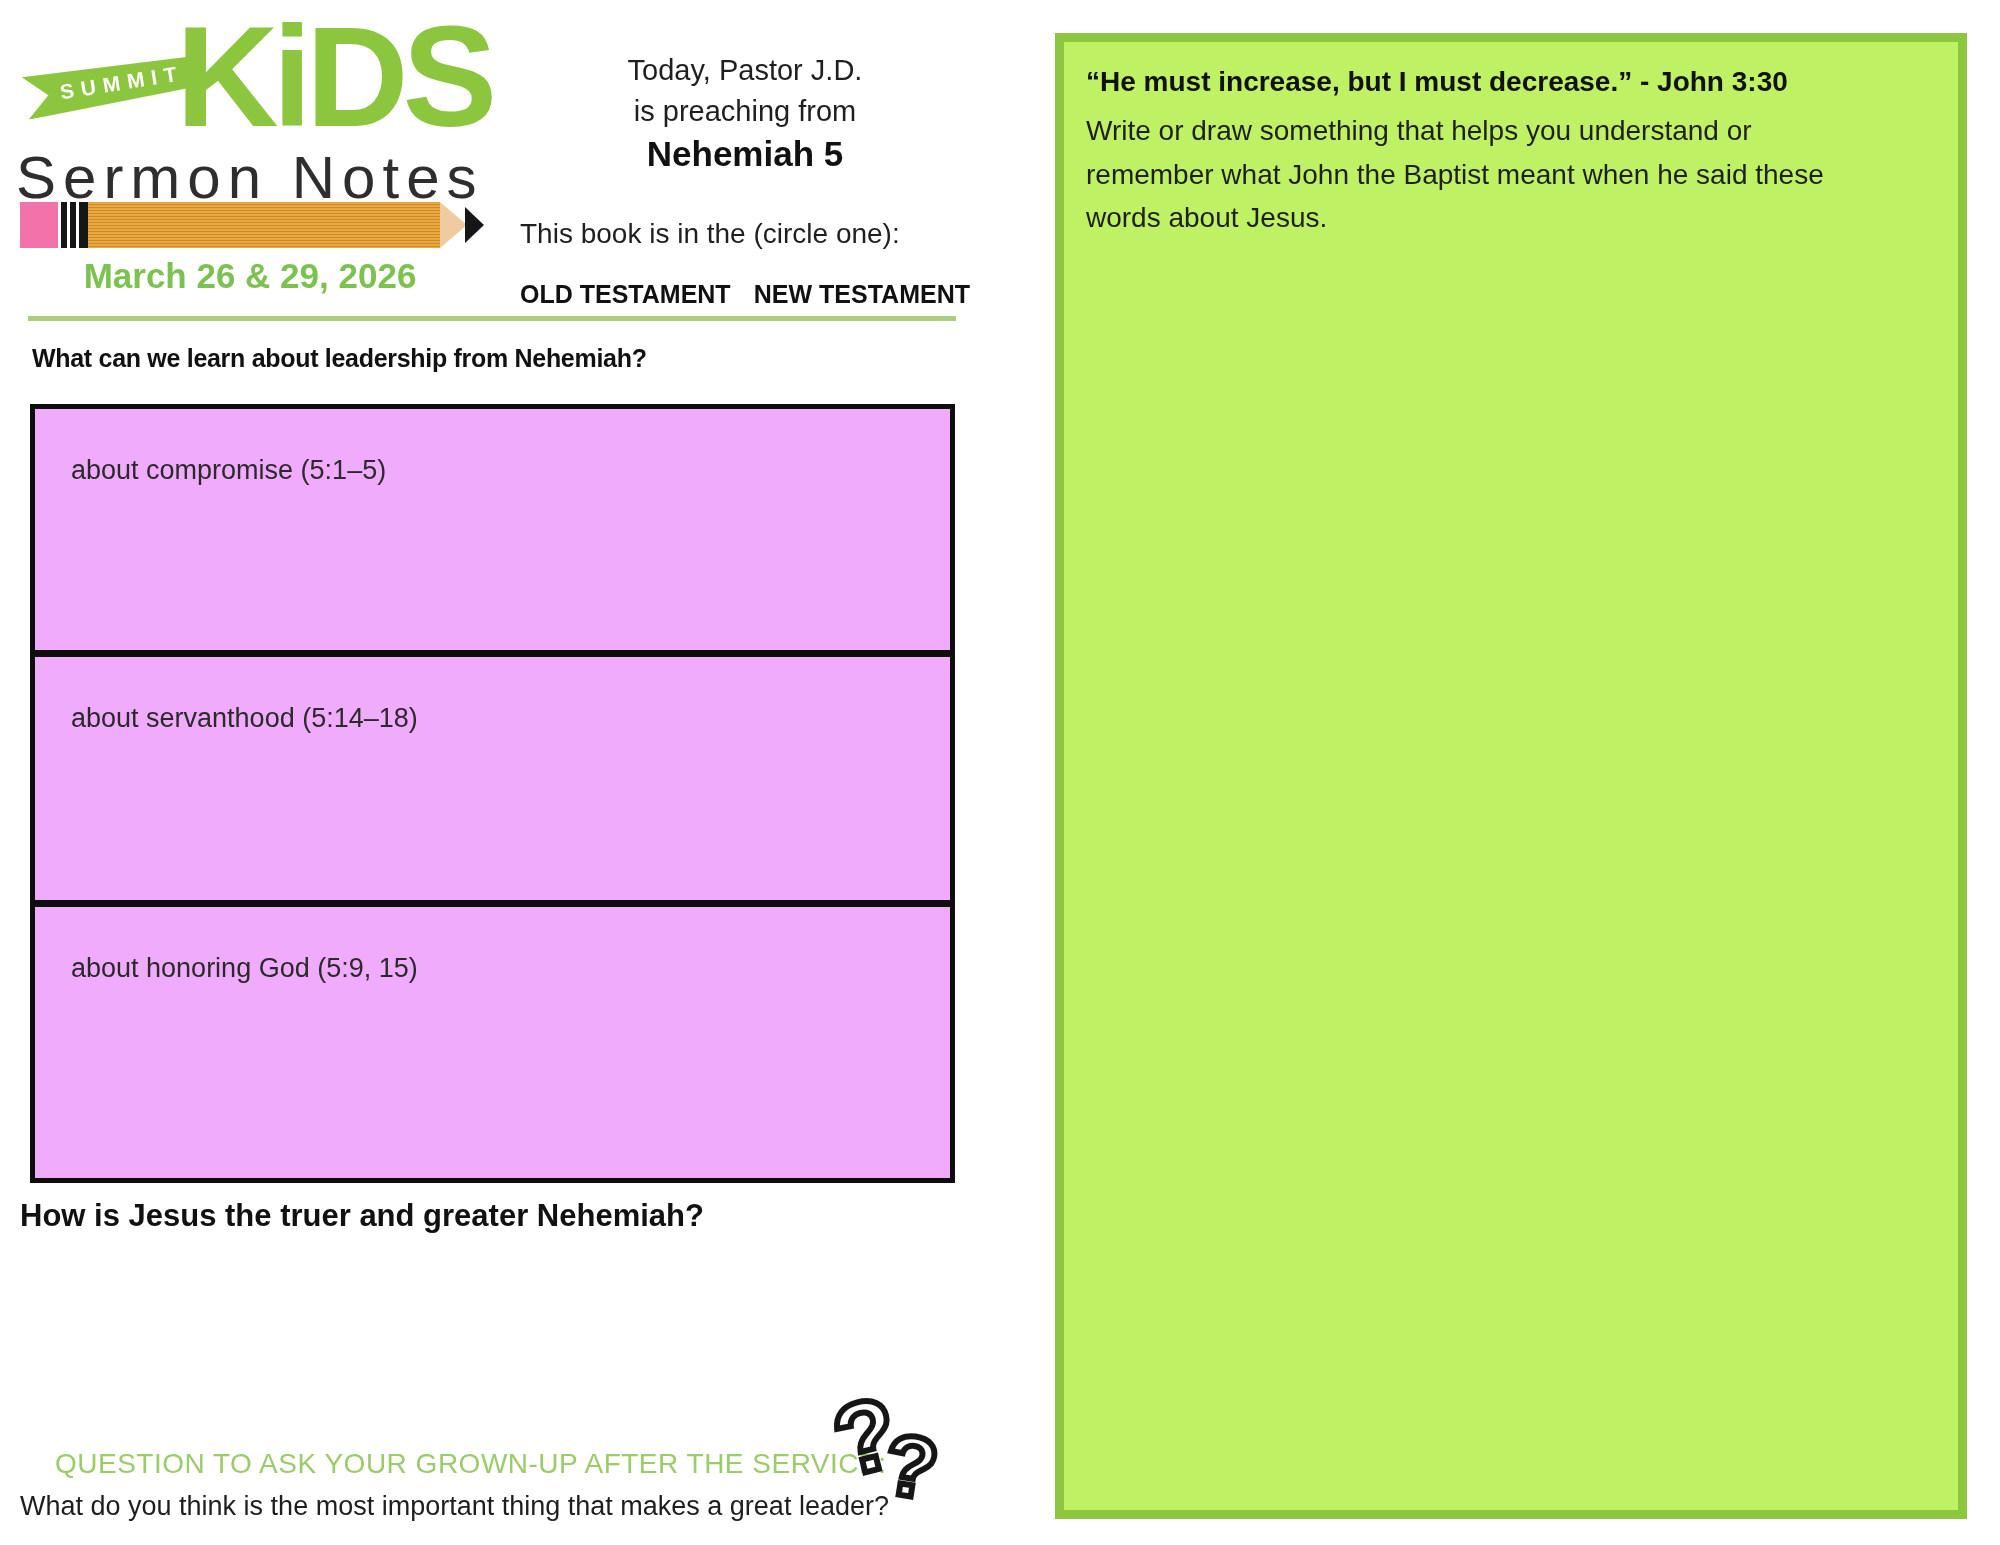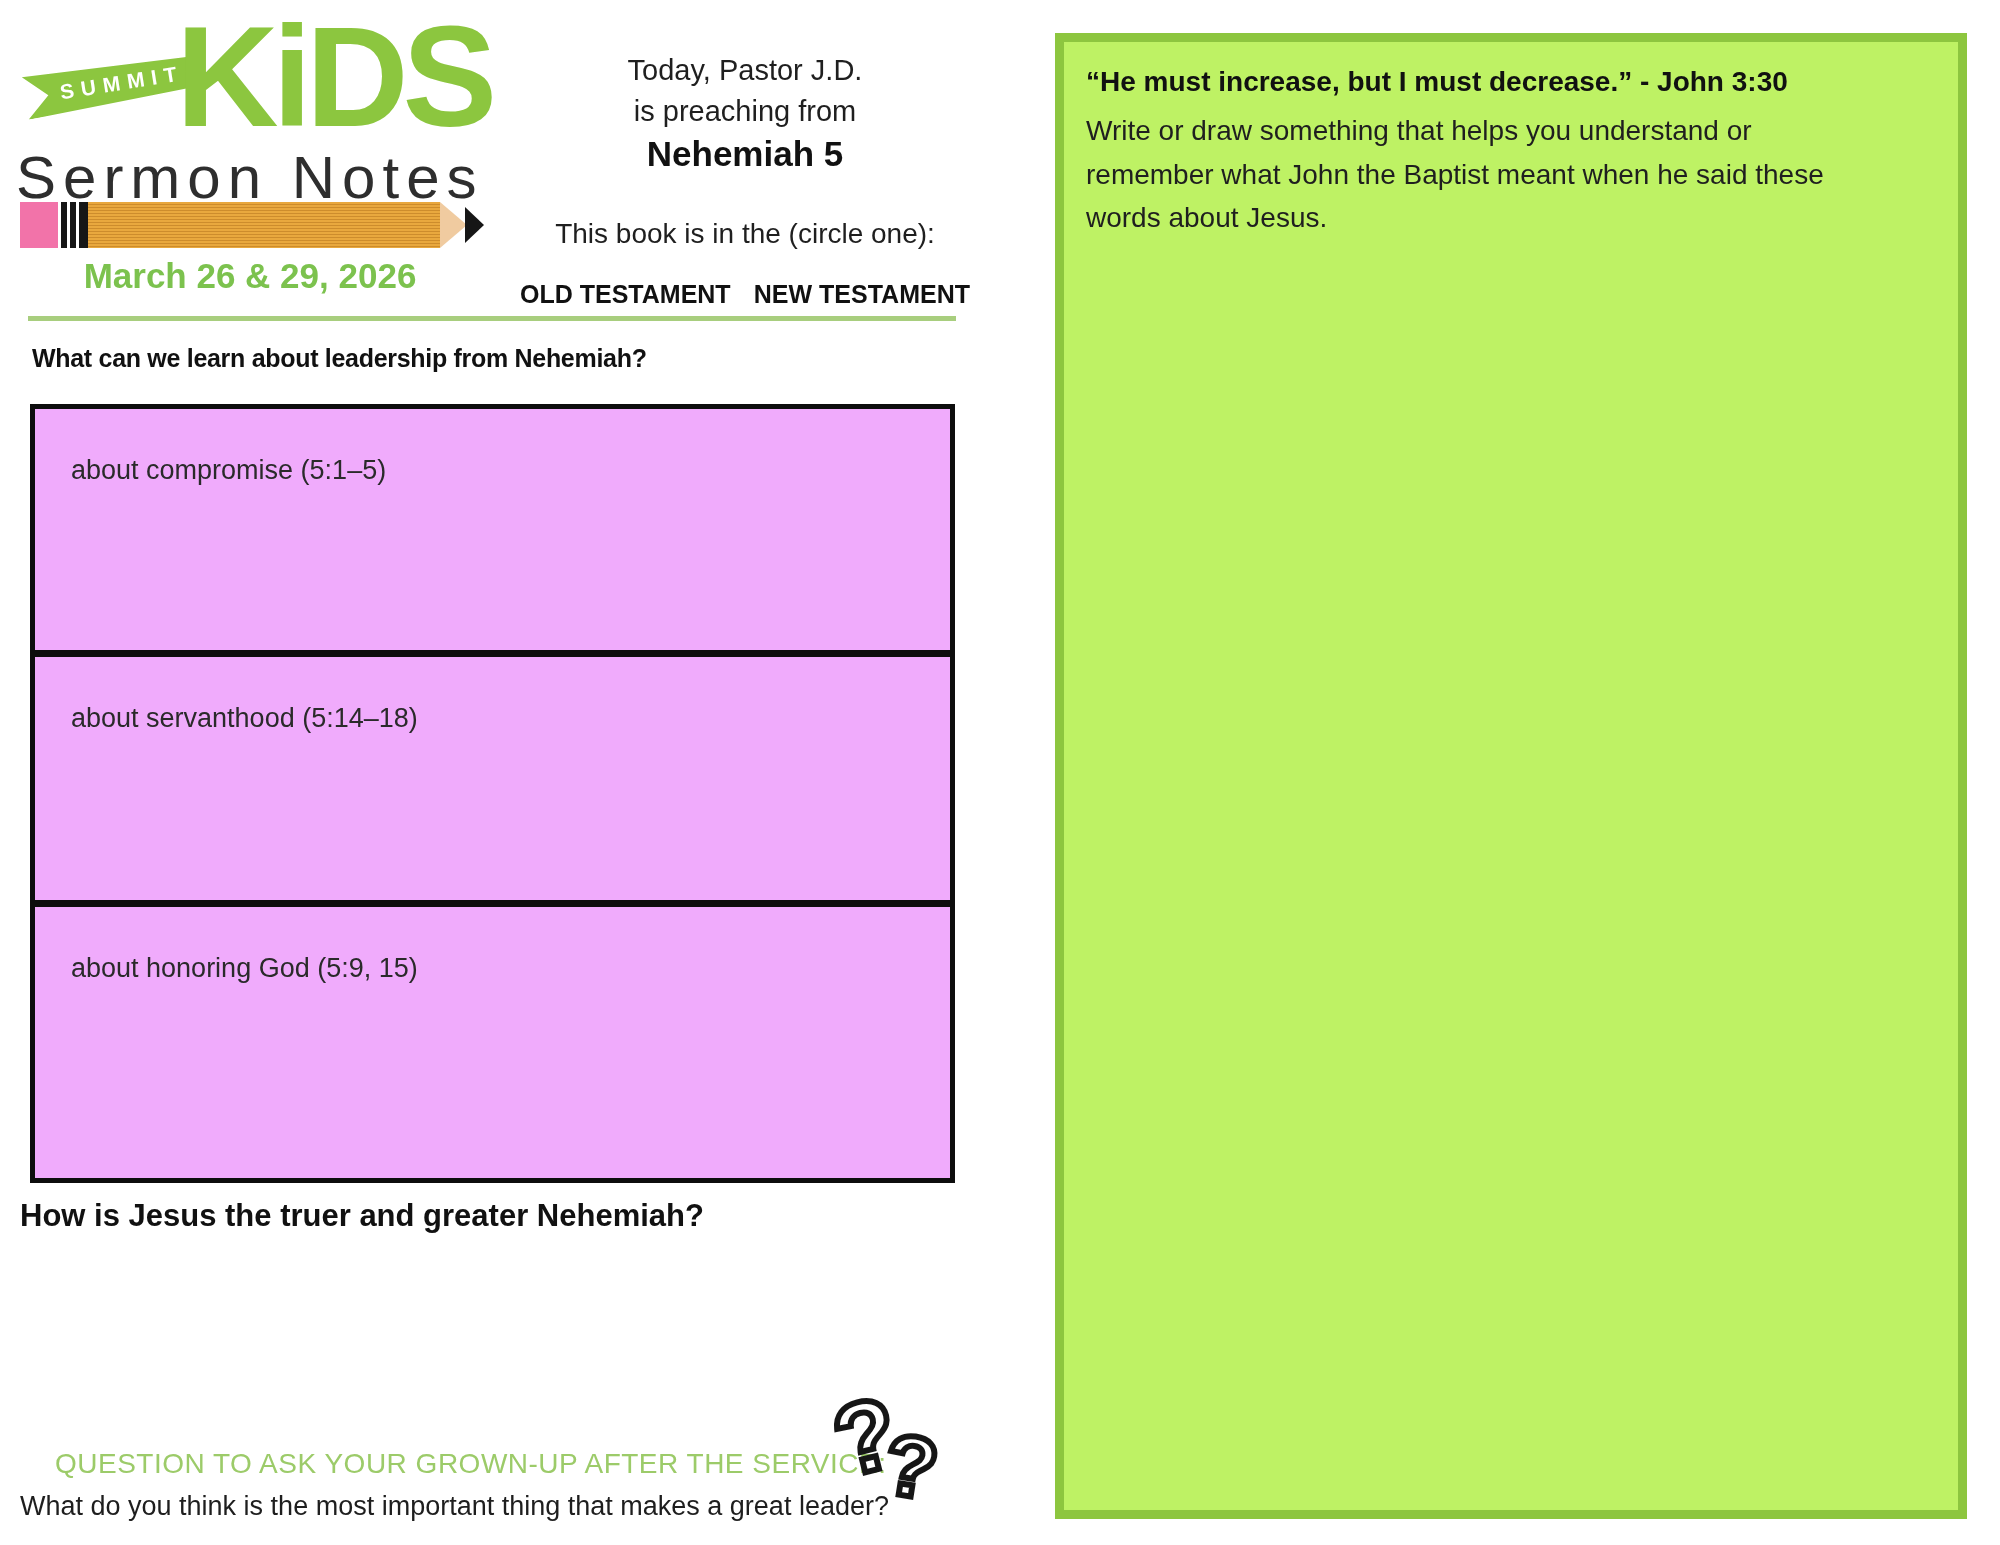--- a/index.html
+++ b/index.html
@@ -53,21 +53,21 @@
   .date{
     left:20px;top:256px;width:460px;text-align:center;
     font-size:35px;font-weight:bold;color:#7CC24E;letter-spacing:0px;
   }
   .green-rule{left:28px;top:316px;width:928px;height:5px;background:#A8CE7E;}
 
   
   .hdr-line1{left:520px;top:54px;width:450px;text-align:center;font-size:29px;color:#1f1f1f;}
   .hdr-line2{left:520px;top:95px;width:450px;text-align:center;font-size:29px;color:#1f1f1f;}
   .hdr-book{left:520px;top:134px;width:450px;text-align:center;font-size:35px;font-weight:bold;color:#111;}
-  .circle-prompt{left:520px;top:218px;width:450px;font-size:28px;color:#1f1f1f;text-align:center;}
+  .circle-prompt{left:520px;top:218px;width:450px;font-size:28px;color:#1f1f1f;}
   .testaments{left:520px;top:280px;width:450px;display:flex;justify-content:space-between;}
   .testaments div{font-size:25px;font-weight:bold;color:#111;cursor:pointer;}
 
   
   .heading1{left:32px;top:344px;font-size:25px;font-weight:bold;color:#111;letter-spacing:-0.3px;}
   .note-boxes{
     left:30px;top:404px;width:925px;height:779px;border:5px solid #0d0d0d;
     box-sizing:border-box;background:#f0abfc;
   }
   .note-box{box-sizing:border-box;border-bottom:7px solid #0d0d0d;}

